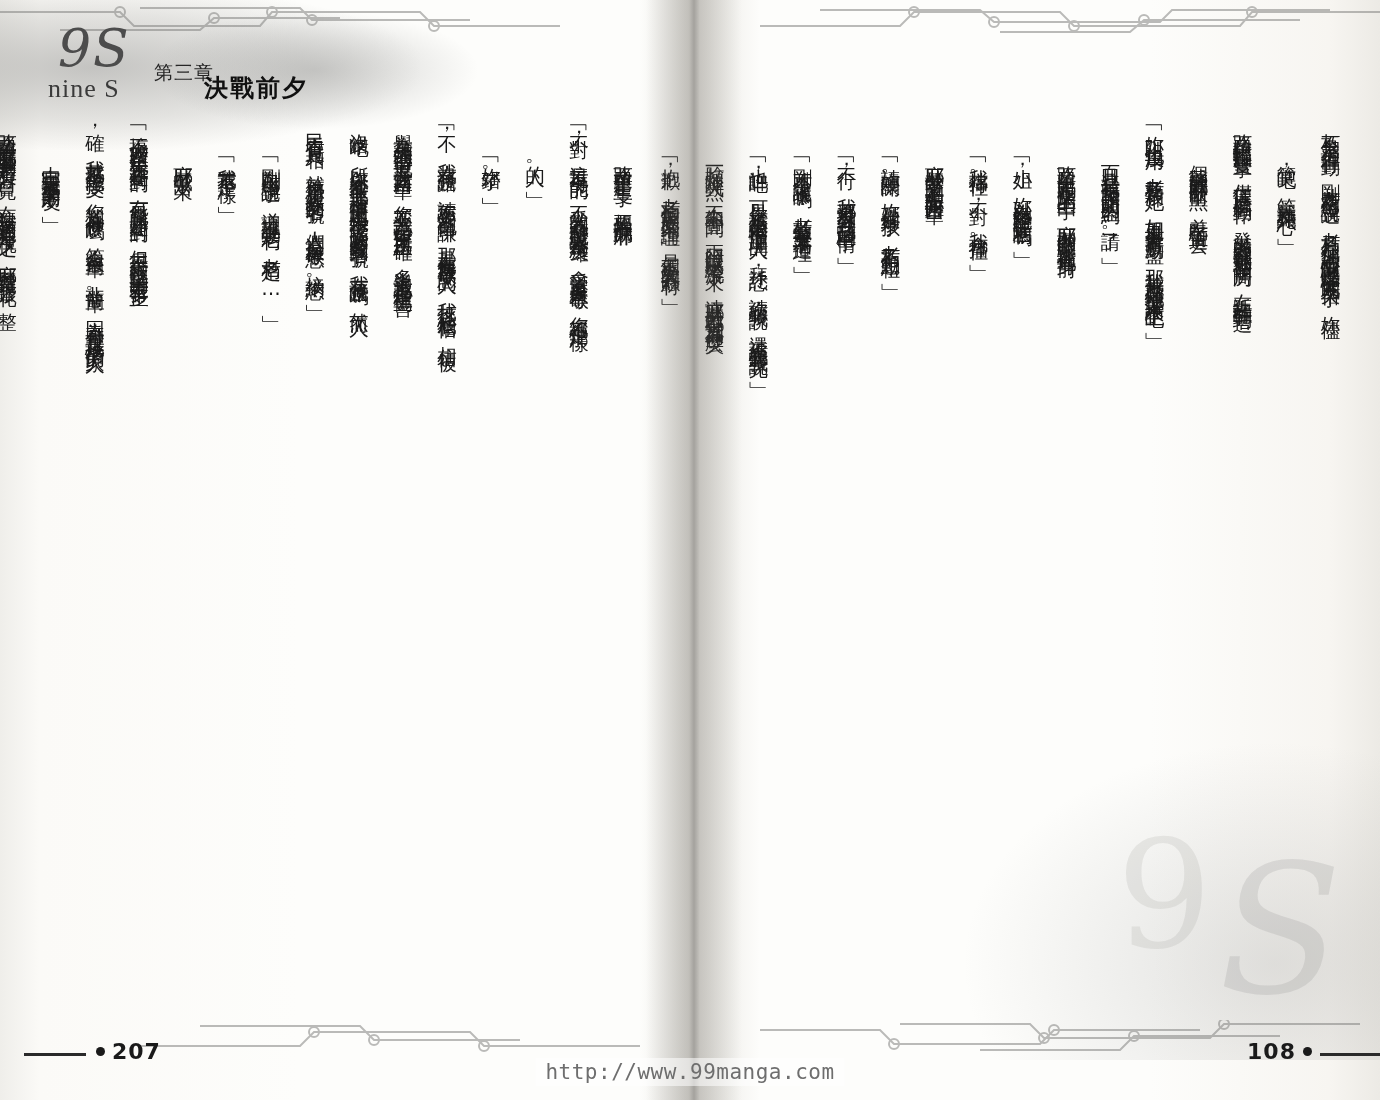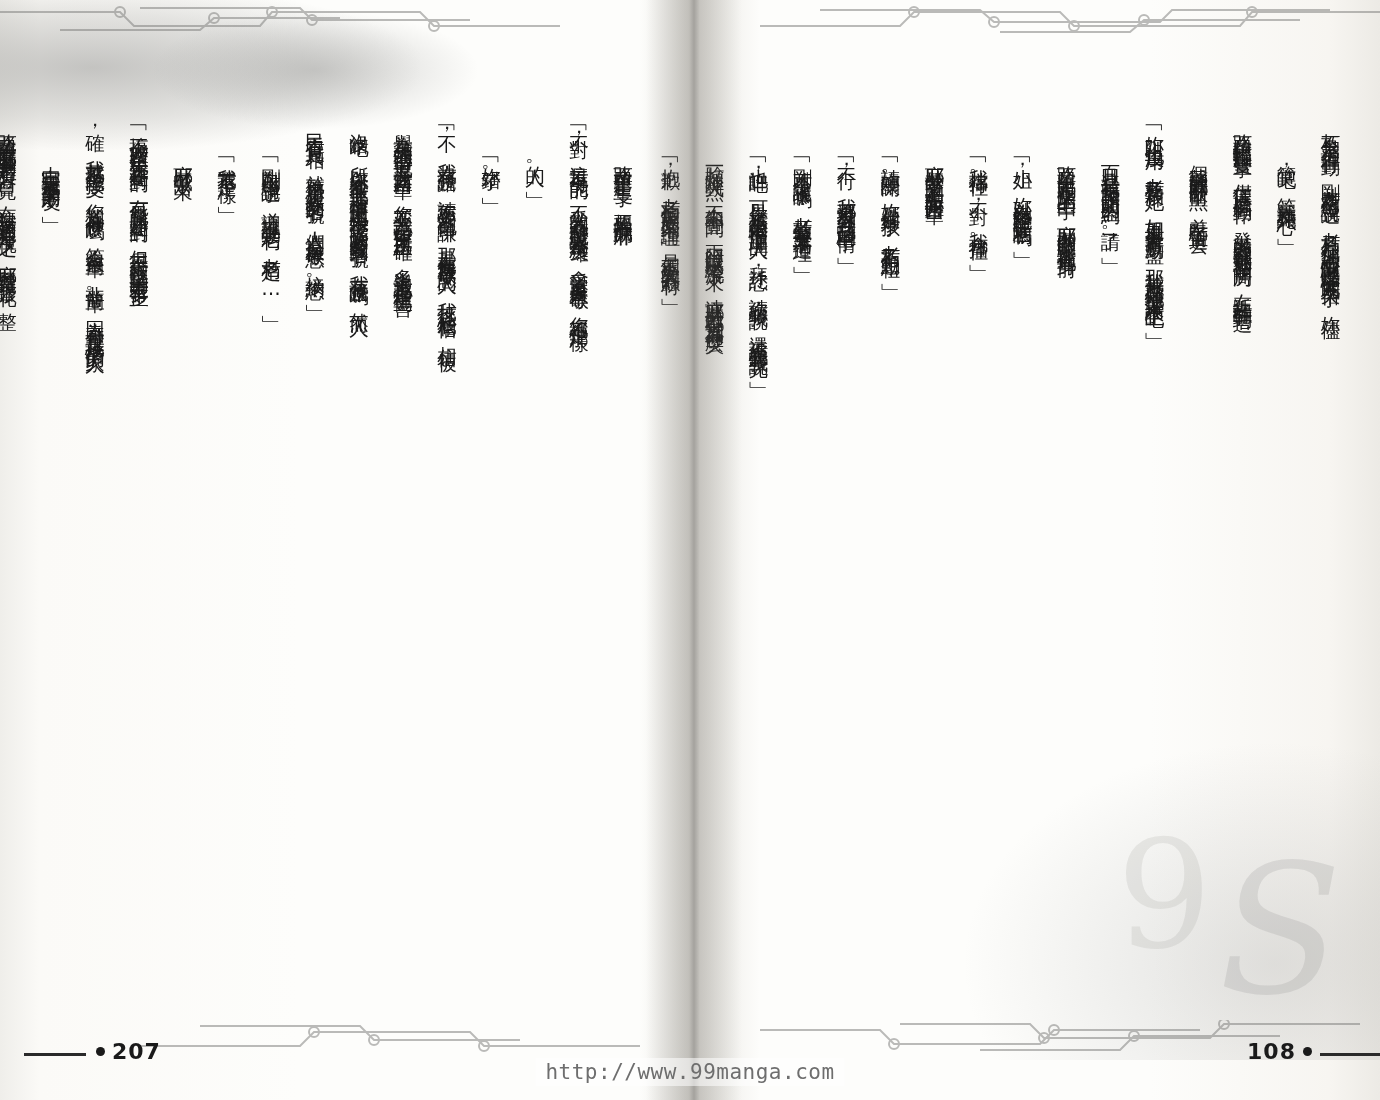--- a/index.html
+++ b/index.html
@@ -240,20 +240,26 @@
         <circle cx="1054" cy="10" r="5"></circle>
         <circle cx="1044" cy="18" r="5"></circle>
       <circle cx="1224" cy="4" r="5"></circle>
         <circle cx="1134" cy="16" r="5"></circle>
     </g>
   </svg>
 
   <div class="wm-s">S</div>
   <div class="wm-9">9</div>
 
+  <div class="logo">
+    <div class="nines-mark">9S</div>
+    <div class="nines-word">nine S</div>
+    <div class="chapter-no">第三章</div>
+    <div class="chapter-title">決戰前夕</div>
+  </div>
 
   <div class="col" style="right:40px;">朽不是為了道理行動。剛才老朽已經說過，老朽只是個任憑心中醜陋感情驅使的凡夫俗子。妳儘</div>
   <div class="col short" style="right:84px;">管笑吧，笑完就請妳死心。」</div>
   <div class="col" style="right:128px;">路西華輕輕拍響雙掌，僅僅這麼一個動作，發出的聲響卻撼動了整個房間。在近距離聽到這</div>
   <div class="col short" style="right:172px;">個聲響的麻耶眼前一黑，差點昏了過去。</div>
   <div class="col" style="right:216px;">「妳阻止也沒用，老朽要殺了她。如果世界會有所動盪，那我等就愚蠢地抓著浮木求生吧。」</div>
   <div class="col short" style="right:260px;">而且這是我等跟黑川之間的盟約，請了。」</div>
   <div class="col short" style="right:304px;">路西華走向躺在床上的由宇，麻耶則張開雙手擋在他身前。</div>
   <div class="col short" style="right:348px;">「小姐，妳以為妳能阻擋住老朽嗎？」</div>
   <div class="col short" style="right:392px;">「我擋得住。不對，我會擋住。」</div>

